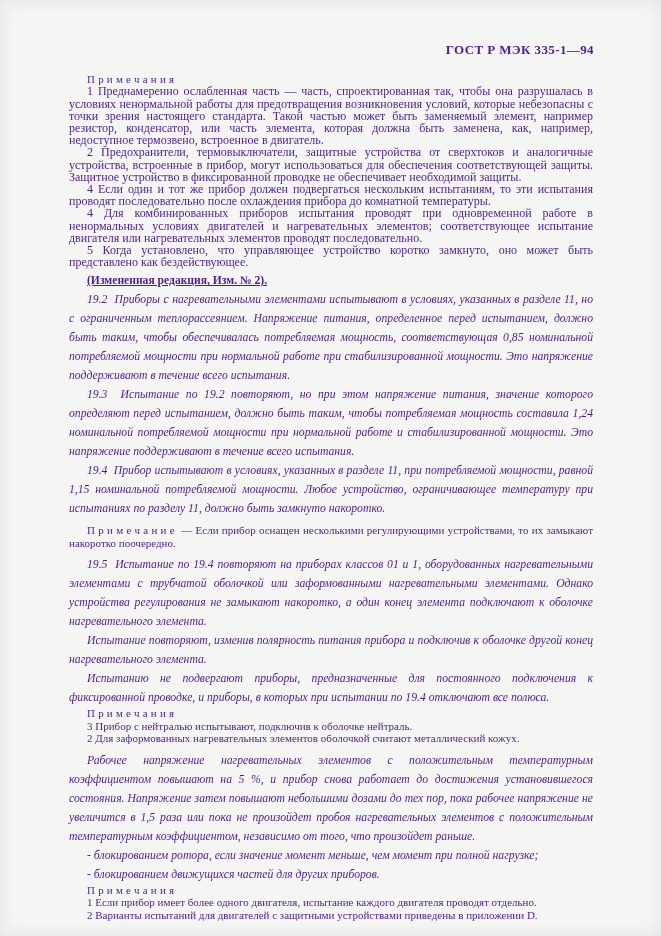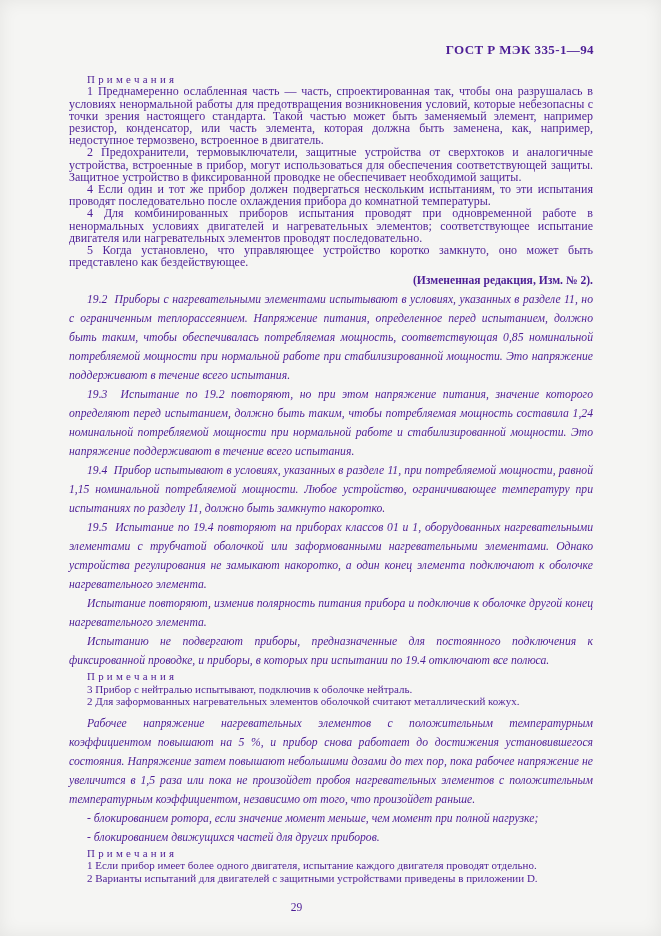--- a/index.html
+++ b/index.html
@@ -52,23 +52,24 @@
     line-height: 12.6px;
     text-indent: 18px;
     text-align: left;
   }
   
   .bd {
     font-weight: bold;
     font-size: 11.6px;
     line-height: 14px;
     text-indent: 18px;
-    text-align: right;
+    text-align: left;
     margin-top: 6px;
     margin-bottom: 2px;
+    text-decoration: underline;
   }
   
   .it {
     font-style: italic;
     font-size: 11.7px;
     line-height: 19px;
     text-indent: 18px;
   }
   
   .ns {
@@ -97,20 +98,21 @@
       <p class="blk nh">Примечания</p>
       <p class="blk nt">1 Преднамеренно ослабленная часть — часть, спроектированная так, чтобы она разрушалась в условиях ненормальной работы для предотвращения возникновения условий, которые небезопасны с точки зрения настоящего стандарта. Такой частью может быть заменяемый элемент, например резистор, конденсатор, или часть элемента, которая должна быть заменена, как, например, недоступное термозвено, встроенное в двигатель.</p>
       <p class="blk nt">2 Предохранители, термовыключатели, защитные устройства от сверхтоков и аналогичные устройства, встроенные в прибор, могут использоваться для обеспечения соответствующей защиты. Защитное устройство в фиксированной проводке не обеспечивает необходимой защиты.</p>
       <p class="blk nt">4 Если один и тот же прибор должен подвергаться нескольким испытаниям, то эти испытания проводят последовательно после охлаждения прибора до комнатной температуры.</p>
       <p class="blk nt">4 Для комбинированных приборов испытания проводят при одновременной работе в ненормальных условиях двигателей и нагревательных элементов; соответствующее испытание двигателя или нагревательных элементов проводят последовательно.</p>
       <p class="blk nt">5 Когда установлено, что управляющее устройство коротко замкнуто, оно может быть представлено как бездействующее.</p>
       <p class="blk bd">(Измененная редакция, Изм. № 2).</p>
       <p class="blk it">19.2&nbsp; Приборы с нагревательными элементами испытывают в условиях, указанных в разделе 11, но с ограниченным теплорассеянием. Напряжение питания, определенное перед испытанием, должно быть таким, чтобы обеспечивалась потребляемая мощность, соответствующая 0,85 номинальной потребляемой мощности при нормальной работе при стабилизированной мощности. Это напряжение поддерживают в течение всего испытания.</p>
       <p class="blk it">19.3&nbsp; Испытание по 19.2 повторяют, но при этом напряжение питания, значение которого определяют перед испытанием, должно быть таким, чтобы потребляемая мощность составила 1,24 номинальной потребляемой мощности при нормальной работе и стабилизированной мощности. Это напряжение поддерживают в течение всего испытания.</p>
       <p class="blk it">19.4&nbsp; Прибор испытывают в условиях, указанных в разделе 11, при потребляемой мощности, равной 1,15 номинальной потребляемой мощности. Любое устройство, ограничивающее температуру при испытаниях по разделу 11, должно быть замкнуто накоротко.</p>
+      <p class="blk ns"><span class="sp">Примечание</span> — Если прибор оснащен несколькими регулирующими устройствами, то их замыкают накоротко поочередно.</p>
       <p class="blk it">19.5&nbsp; Испытание по 19.4 повторяют на приборах классов 01 и 1, оборудованных нагревательными элементами с трубчатой оболочкой или заформованными нагревательными элементами. Однако устройства регулирования не замыкают накоротко, а один конец элемента подключают к оболочке нагревательного элемента.</p>
       <p class="blk it">Испытание повторяют, изменив полярность питания прибора и подключив к оболочке другой конец нагревательного элемента.</p>
       <p class="blk it">Испытанию не подвергают приборы, предназначенные для постоянного подключения к фиксированной проводке, и приборы, в которых при испытании по 19.4 отключают все полюса.</p>
       <p class="blk nh">Примечания</p>
       <p class="blk ntt">3 Прибор с нейтралью испытывают, подключив к оболочке нейтраль.</p>
       <p class="blk ntt">2 Для заформованных нагревательных элементов оболочкой считают металлический кожух.</p>
       <p class="blk it">Рабочее напряжение нагревательных элементов с положительным температурным коэффициентом повышают на 5 %, и прибор снова работает до достижения установившегося состояния. Напряжение затем повышают небольшими дозами до тех пор, пока рабочее напряжение не увеличится в 1,5 раза или пока не произойдет пробоя нагревательных элементов с положительным температурным коэффициентом, независимо от того, что произойдет раньше.</p>
       <p class="blk it">- блокированием ротора, если значение момент меньше, чем момент при полной нагрузке;</p>
       <p class="blk it">- блокированием движущихся частей для других приборов.</p>
       <p class="blk nh">Примечания</p>

